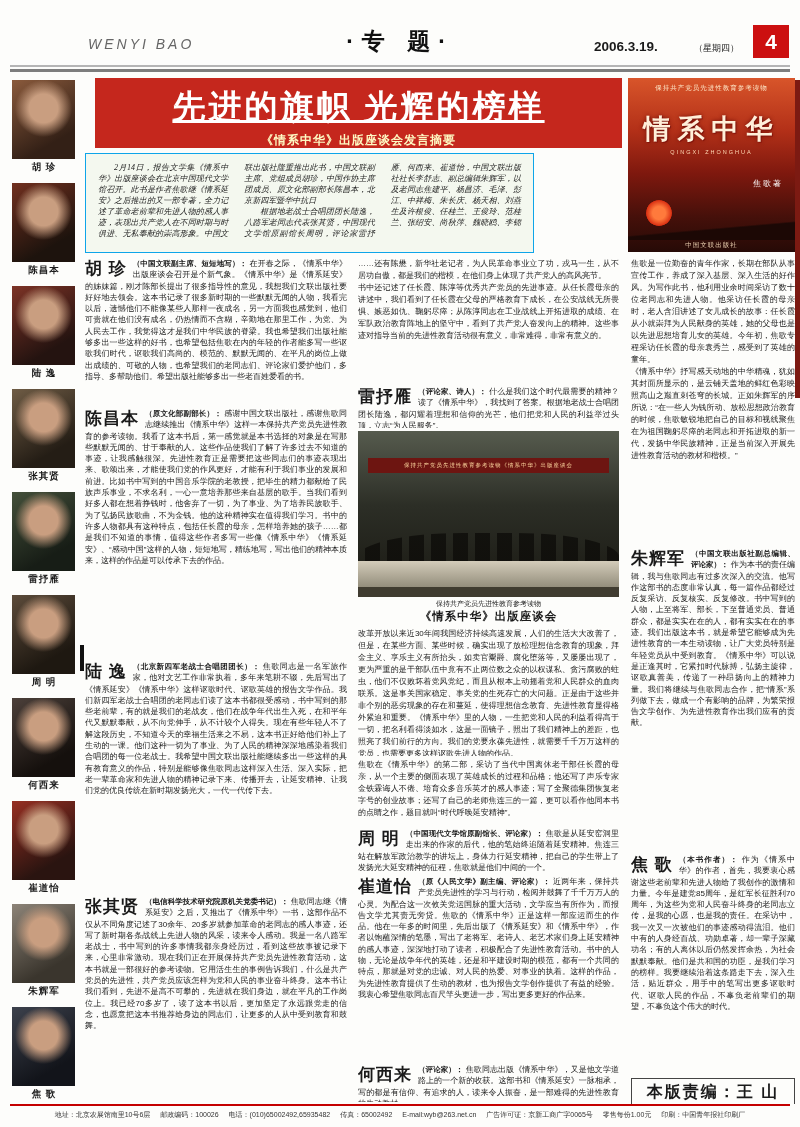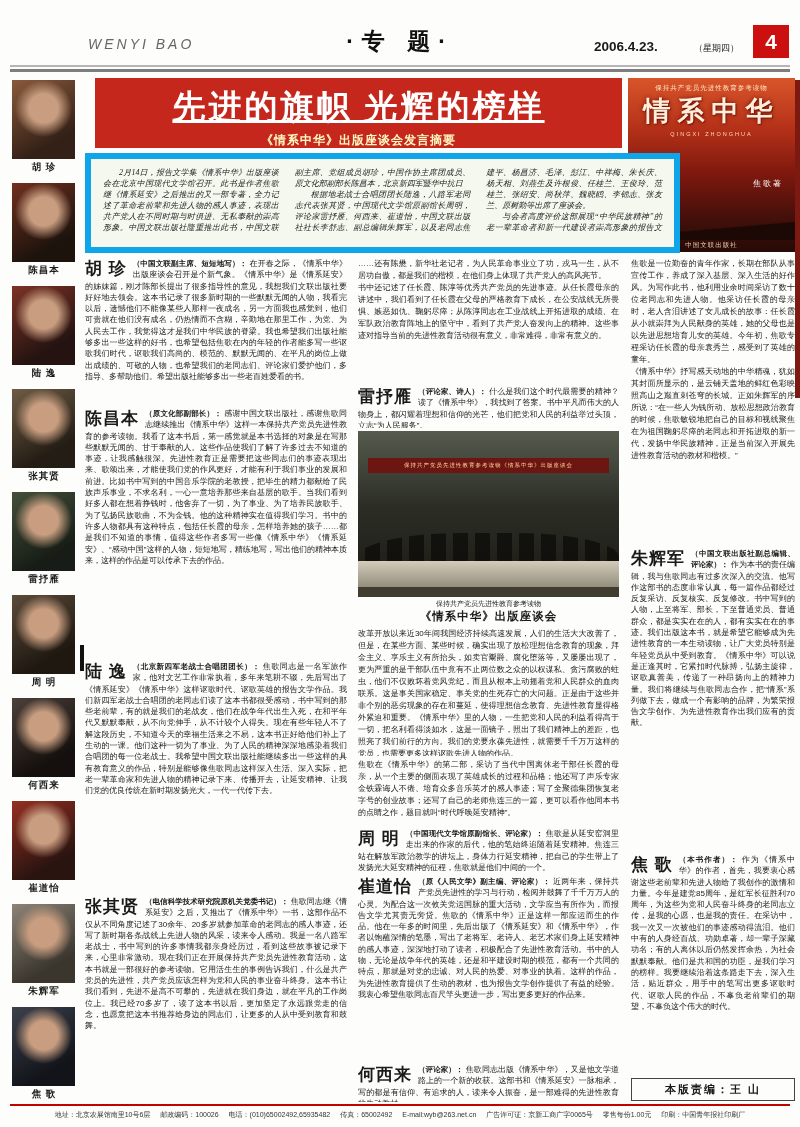--- a/index.html
+++ b/index.html
@@ -18,35 +18,35 @@
   .rule-thick{position:absolute;left:10px;width:780px;top:69px;height:3px;background:#7d7d7d;}
   
   .banner{position:absolute;left:95px;top:78px;width:527px;height:70px;background:#c5271d;
           text-align:center;}
   .banner-title{margin-top:7px;font-size:33px;font-weight:bold;color:#fff;letter-spacing:3px;text-decoration:underline;}
   .banner-sub{margin-top:2px;font-size:12px;font-weight:bold;color:#fef9c3;letter-spacing:1px;}
   
   .cover{position:absolute;left:628px;top:78px;width:167px;height:174px;overflow:hidden;
          background:linear-gradient(180deg,#d8552a 0%,#b33018 30%,#7e180e 55%,#45100a 80%,#260a06 100%);}
   .cover-topline{margin-top:6px;text-align:center;font-size:6.5px;color:#ffe9c9;letter-spacing:1px;}
-  .cover-title{text-align:center;font-size:27px;font-weight:bold;color:#ffefd9;
+  .cover-title{margin-top:18px;text-align:center;font-size:27px;font-weight:bold;color:#ffefd9;
                letter-spacing:7px;font-family:"Liberation Serif","DejaVu Serif",serif;
                text-shadow:0 0 4px #6e0d07,1px 1px 0 #8a170d;}
   .cover-pinyin{text-align:center;font-size:5.5px;color:#ffd9b5;letter-spacing:2px;margin-top:2px;}
   .cover-author{position:absolute;right:12px;top:100px;font-size:8px;color:#fff;letter-spacing:2px;}
   .cover-sun{position:absolute;left:18px;bottom:26px;width:26px;height:26px;border-radius:50%;
              background:radial-gradient(circle,#ff7a3c 0 35%,#d92f12 70%,transparent 72%);}
   .cover-ridge{position:absolute;left:0;bottom:12px;width:100%;height:20px;
                background:linear-gradient(175deg,transparent 45%,#1c0805 50%);}
   .cover-publisher{position:absolute;left:0;bottom:2px;width:100%;text-align:center;font-size:6.5px;
                    color:#e9cdae;letter-spacing:1px;}
   .edge-strip{position:absolute;left:795px;top:80px;width:5px;height:318px;background:#7c1a12;}
   
-  .intro{position:absolute;left:85px;top:153px;width:595px;height:100px;box-sizing:border-box;
-         background:#f4f8ef;border:6px solid #0ea5e9;padding:8px 12px;
+  .intro{position:absolute;left:85px;top:153px;width:449px;height:100px;box-sizing:border-box;
+         background:#f4f8ef;border:1px solid #0ea5e9;padding:8px 12px;
          font-family:"Liberation Serif","DejaVu Serif",serif;font-style:italic;
          font-size:8px;line-height:11px;text-align:justify;color:#222;
          columns:3;column-gap:16px;overflow:hidden;}
   .intro p{margin:0;text-indent:2em;}
   
   .strip{position:absolute;left:12px;top:80px;width:64px;}
   .unit{margin-bottom:9px;}
   .photo{width:63px;height:79px;position:relative;overflow:hidden;}
   .photo .face{position:absolute;inset:0;
         background:radial-gradient(circle at 50% 36%,#c99e80 0 24%,rgba(0,0,0,0) 48%);}
@@ -81,34 +81,34 @@
              overflow:hidden;}
   .mp-people{position:absolute;left:0;bottom:34px;width:100%;height:30px;opacity:.8;
              background:repeating-linear-gradient(90deg,transparent 0 7px,#0d0c09 7px 22px);
              border-radius:40% 40% 0 0/80% 80% 0 0;}
   .mp-table{position:absolute;left:0;bottom:10px;width:100%;height:26px;
             background:linear-gradient(180deg,#d3ccba,#948e7c);}
   .mp-floor{position:absolute;left:0;bottom:0;width:100%;height:10px;background:#403c30;}
   .pcap-s{text-align:center;font-size:7px;color:#222;}
   .pcap-b{text-align:center;font-size:11.5px;font-weight:bold;letter-spacing:1px;margin-bottom:4px;}
   
-  .edbox{border:1.5px solid #444;margin-top:4px;padding:3px 0;text-align:center;font-size:11px;
+  .edbox{border:1.5px solid #444;margin-top:4px;padding:3px 0;text-align:center;font-size:16px;
          font-weight:bold;letter-spacing:2px;}
   .foot-rule{position:absolute;left:10px;width:780px;top:1104px;height:2px;background:#c40000;}
   .footer{position:absolute;left:0;top:1110px;width:100%;text-align:center;font-size:7px;color:#333;}
   .footer span{margin:0 4px;}
 </style>
 </head>
 <body>
 
 <div id="page">
 
   <div class="m-paper">WENYI BAO</div>
   <div class="m-section">·专 题·</div>
-  <div class="m-date">2006.4.23.</div>
+  <div class="m-date">2006.3.19.</div>
   <div class="m-weekday">（星期四）</div>
   <div class="m-pagebox">4</div>
   <div class="rule-thin"></div>
   <div class="rule-thick"></div>
 
   <div class="banner">
     <div class="banner-title">先进的旗帜  光辉的榜样</div>
     <div class="banner-sub">《情系中华》出版座谈会发言摘要</div>
   </div>
 
@@ -216,21 +216,21 @@
       <span>焦歌同志继《情系延安》之后，又推出了《情系中华》一书，这部作品不仅从不同角度记述了30余年、20多岁就参加革命的老同志的感人事迹，还写了新时期各条战线上先进人物的风采，读来令人感动。我是一名八路军老战士，书中写到的许多事情我都亲身经历过，看到这些故事被记录下来，心里非常激动。现在我们正在开展保持共产党员先进性教育活动，这本书就是一部很好的参考读物。它用活生生的事例告诉我们，什么是共产党员的先进性，共产党员应该怎样为党和人民的事业奋斗终身。这本书让我们看到，先进不是高不可攀的，先进就在我们身边，就在平凡的工作岗位上。我已经70多岁了，读了这本书以后，更加坚定了永远跟党走的信念，也愿意把这本书推荐给身边的同志们，让更多的人从中受到教育和鼓舞。</span>
     </div>
   </div>
 
   <div class="col colB">
     <div class="cont" style="height:125px">……还有陈懋，新华社老记者，为人民革命事业立了功，戎马一生，从不居功自傲，都是我们的楷模，在他们身上体现了共产党人的高风亮节。
 书中还记述了任长霞、陈淳等优秀共产党员的先进事迹。从任长霞母亲的讲述中，我们看到了任长霞在父母的严格教育下成长，在公安战线无所畏惧、嫉恶如仇、鞠躬尽瘁；从陈淳同志在工业战线上开拓进取的成绩、在军队政治教育阵地上的坚守中，看到了共产党人奋发向上的精神。这些事迹对指导当前的先进性教育活动很有意义，非常难得，非常有意义的。</div>
     <div class="section" style="height:42px">
       <span class="sec-name">雷抒雁</span>
       <span class="sec-title">（评论家、诗人）：</span>
-      <span>什么是我们这个时代最需要的精神？读了《情系中华》，我找到了答案。书中平凡而伟大的人物身上，都闪耀着理想和信仰的光芒，他们把党和人民的利益举过头顶，立志“为人民服务”。</span>
+      <span>什么是我们这个时代最需要的精神？读了《情系中华》，我找到了答案。根据地老战士合唱团团长陆逸，都闪耀着理想和信仰的光芒，他们把党和人民的利益举过头顶，立志“为人民服务”。</span>
     </div>
     <div class="mphoto">
       <div class="mp-banner">保持共产党员先进性教育参考读物《情系中华》出版座谈会</div>
       <div class="mp-people"></div>
       <div class="mp-table"></div>
       <div class="mp-floor"></div>
     </div>
     <div class="pcap-s">保持共产党员先进性教育参考读物</div>
     <div class="pcap-b">《情系中华》出版座谈会</div>
     <div class="cont" style="height:128px">改革开放以来近30年间我国经济持续高速发展，人们的生活大大改善了，但是，在某些方面、某些时候，确实出现了放松理想信念教育的现象，拜金主义、享乐主义有所抬头，如卖官鬻爵、腐化堕落等，又屡屡出现了，更为严重的是干部队伍中竟有不止两位数之众的以权谋私、贪污腐败的蛀虫，他们不仅败坏着党风党纪，而且从根本上动摇着党和人民群众的血肉联系。这是事关国家稳定、事关党的生死存亡的大问题。正是由于这些并非个别的恶劣现象的存在和蔓延，使得理想信念教育、先进性教育显得格外紧迫和重要。《情系中华》里的人物，一生把党和人民的利益看得高于一切，把名利看得淡如水，这是一面镜子，照出了我们精神上的差距，也照亮了我们前行的方向。我们的党要永葆先进性，就需要千千万万这样的党员，也需要更多这样讴歌先进人物的作品。</div>

